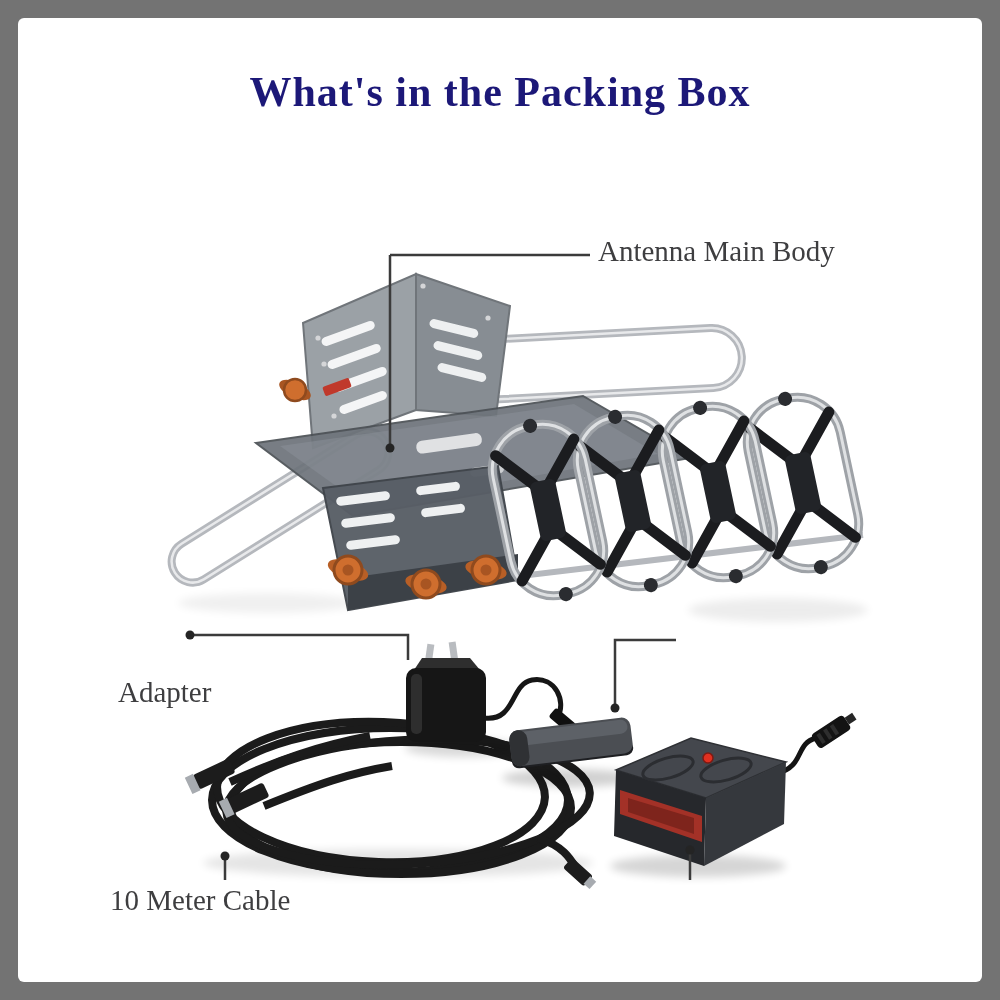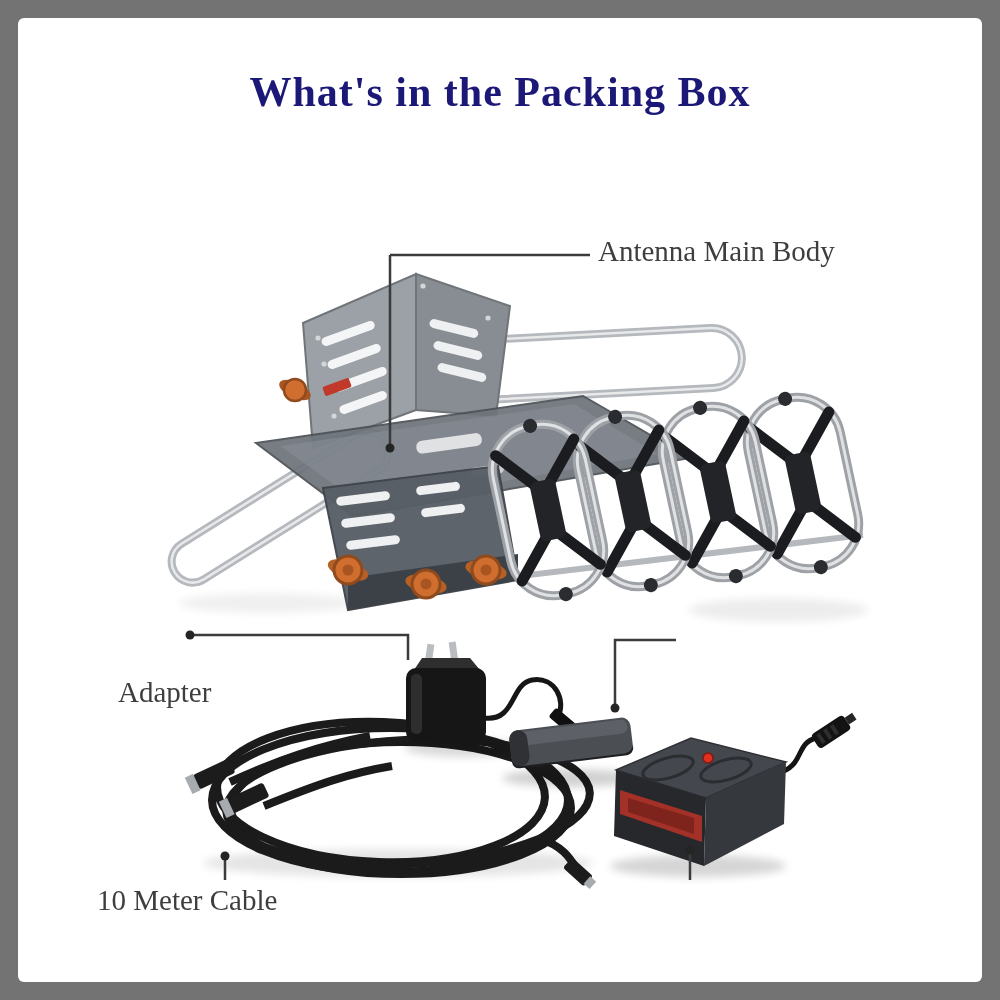--- a/index.html
+++ b/index.html
@@ -224,16 +224,16 @@
         <path d="M207,838 L207,862" fill="none"></path>
         <circle cx="207" cy="838" r="4.5" stroke="none"></circle>
 
         <path d="M672,832 L672,862" fill="none"></path>
         <circle cx="672" cy="832" r="4.5" stroke="none"></circle>
       </g>
     </svg>
 
     <div class="label" style="left:580px;top:217px;">Antenna Main Body</div>
     <div class="label" style="left:100px;top:630px;margin-top:28px;">Adapter</div>
-    <div class="label" style="left:79px;top:866px;">10 Meter Cable</div>
+    <div class="label" style="left:92px;top:866px;">10 Meter Cable</div>
 
   </div>
 </div>
 
 </body></html>

